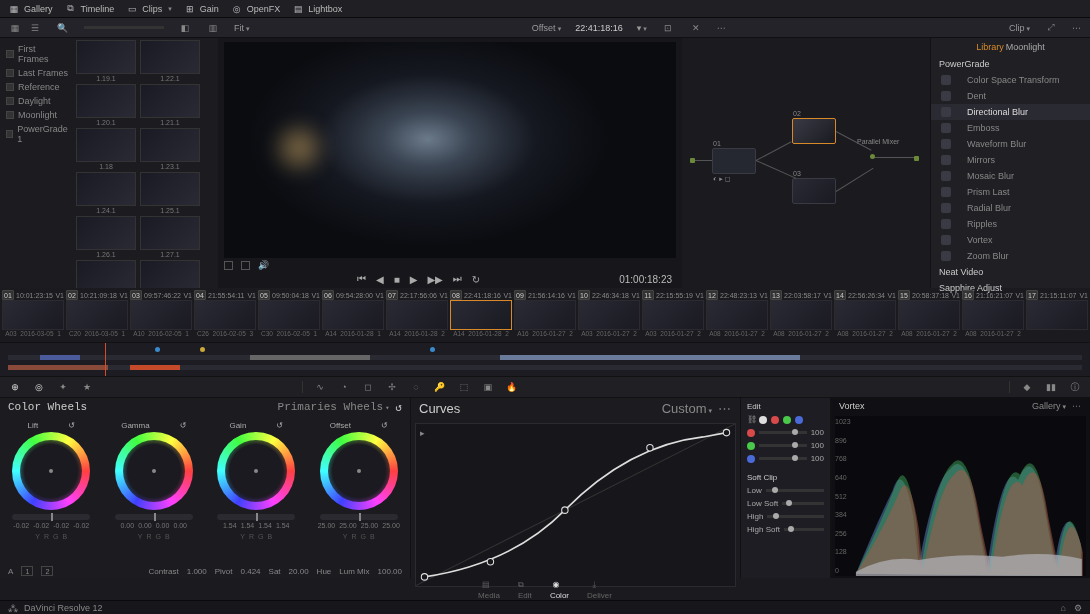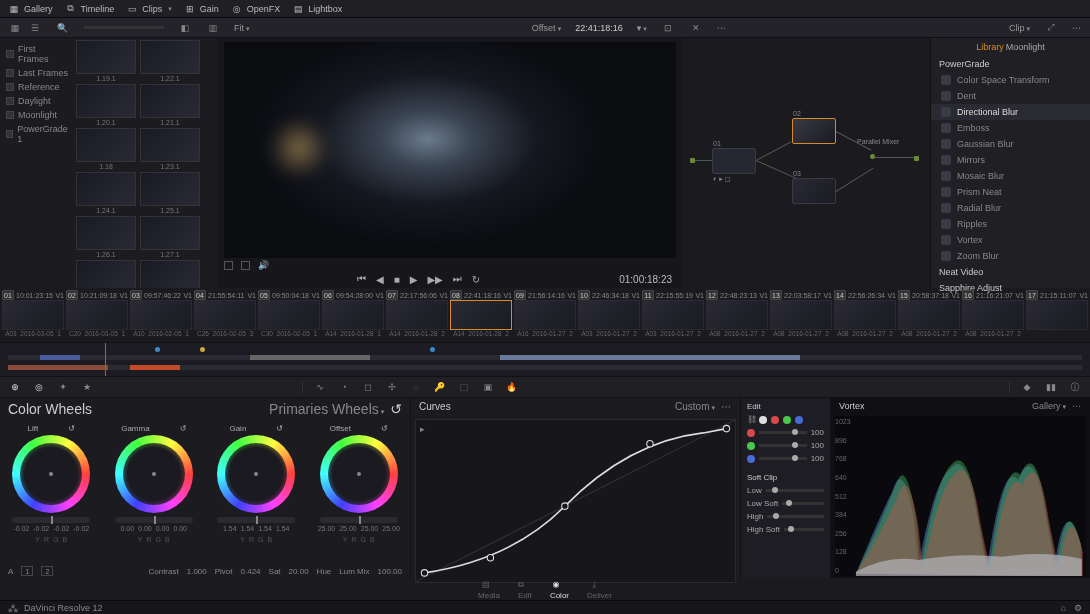--- a/index.html
+++ b/index.html
@@ -68,21 +68,21 @@
 .node .tag { position: absolute; top: -9px; font-size: 7px; color: #888; }
 .dot { position: absolute; width: 5px; height: 5px; background: #6a8a3a; border-radius: 1px; }
 .wire { position: absolute; height: 1px; background: #555; transform-origin: left center; }
 .node .icons { position:absolute; bottom:-10px; font-size:7px; color:#888; display:flex; gap:2px;}
 
 
 #fxpanel { width: 160px; background: #1f1f24; border-left: 1px solid #111; display: flex; flex-direction: column; }
 #fxpanel .tabs { display: flex; justify-content: center; gap: 2px; padding: 4px 0; font-size: 9px; }
 #fxpanel .tabs .on { color: #d88a2a; }
 #fxpanel .hd { padding: 3px 8px; color: #ccc; font-size: 9px; }
-#fxpanel .item { padding: 3px 20px 3px 10px; display: flex; align-items: center; gap: 6px; color: #888; }
+#fxpanel .item { padding: 3px 20px 3px 10px; display: flex; align-items: center; gap: 16px; color: #888; }
 #fxpanel .item.on { background: #2a2a32; color: #ddd; }
 #fxpanel .item .ico { width: 10px; height: 10px; background: #3a3a44; border-radius: 2px; }
 
 
 #filmstrip { height: 54px; display: flex; gap: 2px; padding: 2px; background: #1a1a1f; overflow: hidden; }
 .clip { width: 64px; display: flex; flex-direction: column; }
 .clip .hdr { display: flex; align-items: center; gap: 2px; font-size: 7px; color: #888; }
 .clip .hdr .n { width: 12px; height: 10px; background: #333; border: 1px solid #444; border-radius: 1px; display: flex; align-items:center; justify-content:center; font-size:7px; color:#ccc; }
 .clip .th { height: 30px; background: linear-gradient(135deg,#2a2a35,#1a1a22); border: 1px solid #2a2a30; }
 .clip .th.sel { border-color: #d88a2a; }
@@ -98,38 +98,38 @@
 
 #iconstrip { height: 22px; display: flex; align-items: center; background: #1f1f24; border-top:1px solid #111; border-bottom:1px solid #111; padding: 0 8px; gap: 10px; }
 .ibtn { width: 14px; height: 14px; display: flex; align-items:center; justify-content:center; color: #888; }
 .ibtn.on { color: #ddd; }
 .isep { width: 1px; height: 12px; background: #333; }
 
 
 #lower { display: flex; height: 180px; }
 
 #wheels { width: 410px; background: #1b1b20; display: flex; flex-direction: column; }
-#wheels .head { display: flex; padding: 3px 8px; color: #ccc; font-size: 14px; }
+#wheels .head { display: flex; padding: 3px 8px; color: #ccc; font-size: 11px; font-family: Liberation Mono, monospace; }
 #wheels .head .r { margin-left: auto; color: #888; }
 #wheels .grid { flex: 1; display: flex; }
 .wheelbox { flex: 1; display: flex; flex-direction: column; align-items: center; padding: 2px; }
 .wheelbox .lbl { font-size: 8px; color: #aaa; padding: 2px 0; display: flex; align-items:center; gap: 30px; }
 .wheel { width: 78px; height: 78px; border-radius: 50%;
   background: conic-gradient(from 90deg,#ff4040,#ff40ff,#4040ff,#40ffff,#40ff40,#ffff40,#ff4040);
   display: flex; align-items: center; justify-content: center; position: relative; }
 .wheel::before { content:""; position:absolute; width:62px; height:62px; border-radius:50%; background: radial-gradient(circle,#1a1a20 0%,#1a1a20 60%,transparent 100%); }
 .wheel .c { width: 4px; height: 4px; border-radius: 50%; background: #888; z-index: 1; }
 .wheelbox .bar { width: 78px; height: 6px; background: #2a2a30; border-radius: 3px; margin-top: 4px; position: relative; }
 .wheelbox .bar::after { content:""; position:absolute; left:50%; top:-1px; width:2px; height:8px; background:#888; }
 .wheelbox .vals { font-size: 7px; color: #777; display: flex; gap: 4px; padding: 2px 0; }
 #wheels .foot { display: flex; padding: 2px 8px; font-size: 8px; color: #888; gap: 8px; align-items: center; }
 .ab { width: 12px; height: 10px; border: 1px solid #444; display:inline-flex; align-items:center; justify-content:center; font-size:7px; }
 
 #curves { flex: 1; background: #1b1b20; border-left: 1px solid #111; display: flex; flex-direction: column; }
-#curves .head { display: flex; padding: 3px 8px; color: #ccc; font-size: 10px; justify-content: space-between; }
+#curves .head { display: flex; padding: 3px 8px; color: #ccc; font-size: 13px; justify-content: space-between; }
 #curves .head .r { margin-left: auto; color: #888; }
 #curves .plot { flex: 1; position: relative; margin: 4px; border: 1px solid #2a2a30; background: #16161b; }
 #curves svg { width: 100%; height: 100%; }
 
 #mixer { width: 90px; background: #1d1d23; border-left: 1px solid #111; padding: 4px 6px; display: flex; flex-direction: column; gap: 4px; font-size: 8px; }
 #mixer .hd { color: #ccc; }
 #mixer .row { display: flex; align-items: center; gap: 4px; }
 #mixer .chip { width: 8px; height: 8px; border-radius: 50%; }
 #mixer .slider { flex: 1; height: 3px; background: #333; position: relative; }
 #mixer .slider .k { position: absolute; width: 6px; height: 6px; background: #aaa; border-radius: 50%; top: -2px; }
@@ -360,33 +360,33 @@
         <div class="item on">
           <span class="ico"></span>
           <span>Directional Blur</span>
         </div>
         <div class="item">
           <span class="ico"></span>
           <span>Emboss</span>
         </div>
         <div class="item">
           <span class="ico"></span>
-          <span>Gaussian Blur</span>
+          <span>Waveform Blur</span>
         </div>
         <div class="item">
           <span class="ico"></span>
           <span>Mirrors</span>
         </div>
         <div class="item">
           <span class="ico"></span>
           <span>Mosaic Blur</span>
         </div>
         <div class="item">
           <span class="ico"></span>
-          <span>Prism Neat</span>
+          <span>Prism Last</span>
         </div>
         <div class="item">
           <span class="ico"></span>
           <span>Radial Blur</span>
         </div>
         <div class="item">
           <span class="ico"></span>
           <span>Ripples</span>
         </div>
         <div class="item">

